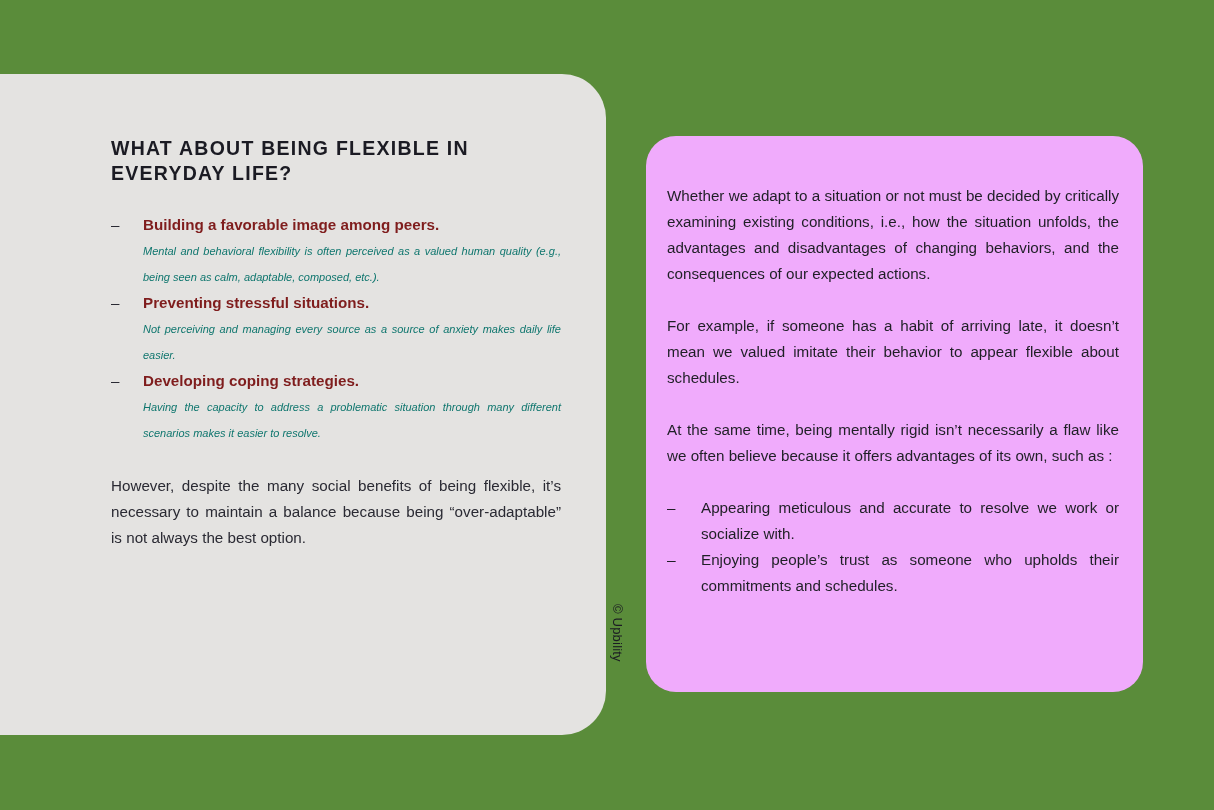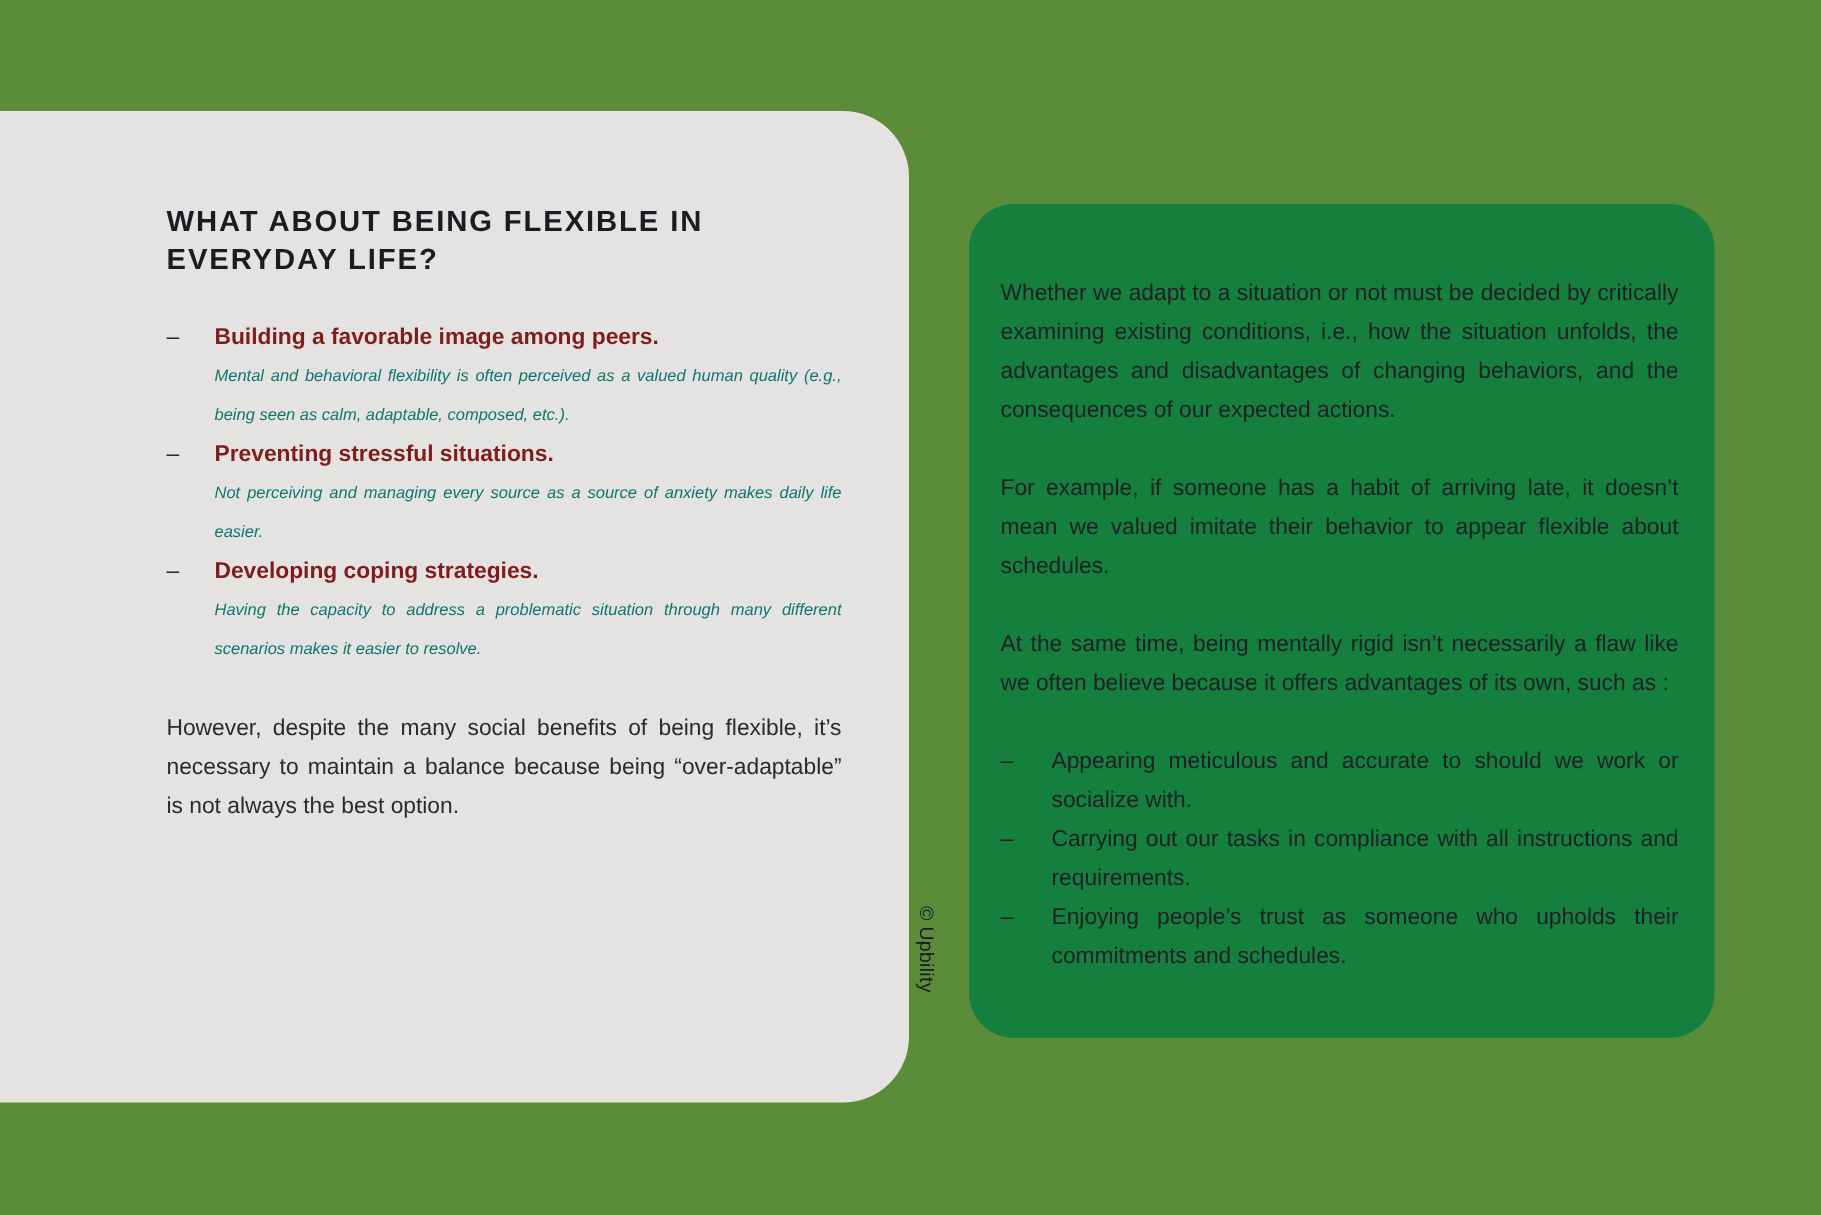--- a/index.html
+++ b/index.html
@@ -104,21 +104,21 @@
     font-style: italic;
   }
 
   
   #yellow-panel {
     position: absolute;
     left: 646px;
     top: 136px;
     width: 497px;
     height: 556px;
-    background: #15803d;
+    background: #f0abfc;
     border-radius: 30px;
     box-sizing: border-box;
   }
 
   #yellow-inner {
     position: absolute;
     left: 21px;
     top: 47px;
     width: 452px;
   }
@@ -214,25 +214,24 @@
 
       <p class="yellow-body">Whether we adapt to a situation or not must be decided by critically examining existing conditions, i.e., how the situation unfolds, the advantages and disadvantages of changing behaviors, and the consequences of our expected actions.</p>
 
       <p class="yellow-body gap-para">For example, if someone has a habit of arriving late, it doesn’t mean we valued imitate their behavior to appear flexible about schedules.</p>
 
       <p class="yellow-body gap-para">At the same time, being mentally rigid isn’t necessarily a flaw like we often believe because it offers advantages of its own, such as :</p>
 
       <ul class="yellow-list">
         <li>
           <span class="dash">–</span>
-          <span>Appearing meticulous and accurate to should we work or socialize with.</span>
-        </li>
-        <li>
-          <span class="dash">–</span>
-          <span>Carrying out our tasks in compliance with all instructions and requirements.</span>
+          <span>Appearing meticulous and accurate to resolve we work or socialize with.</span>
+        </li>
+        <li>
+          <span class="dash">–</span>
         </li>
         <li>
           <span class="dash">–</span>
           <span>Enjoying people’s trust as someone who upholds their commitments and schedules.</span>
         </li>
       </ul>
     </div>
   </div>
 
 </div>

